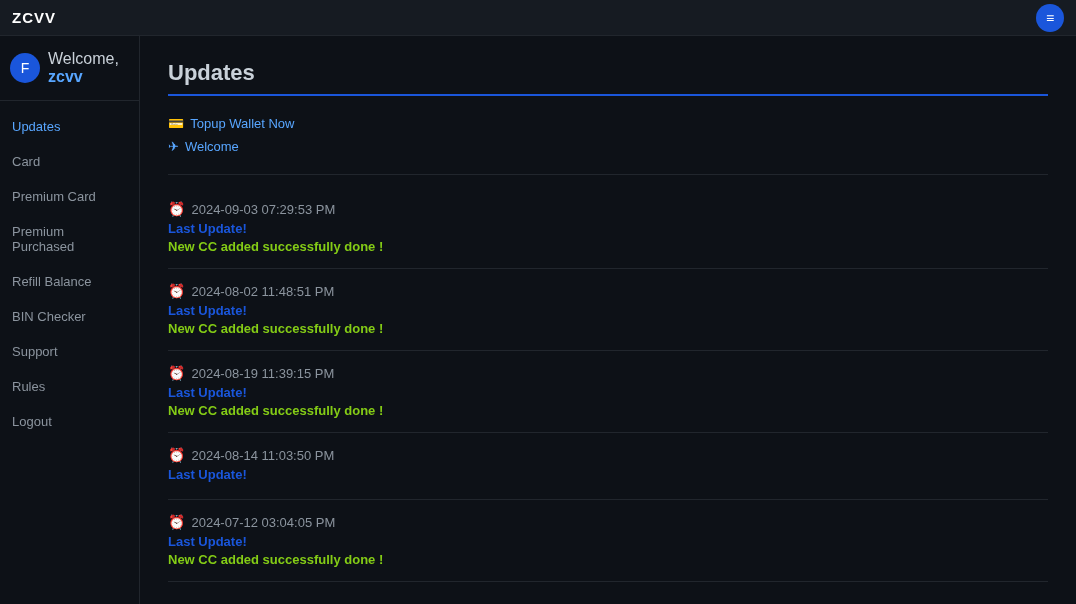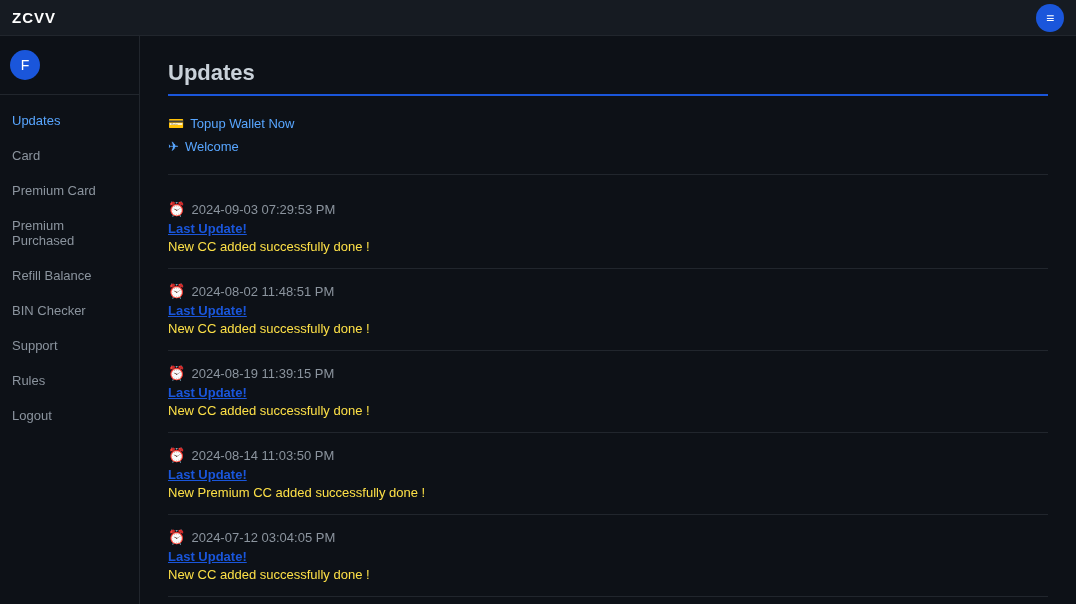--- a/index.html
+++ b/index.html
@@ -163,44 +163,48 @@
     }
     .clock-icon {
       font-size: 14px;
       color: #8b949e;
     }
     .update-label {
       font-size: 13px;
       color: #1a56db;
       font-weight: 600;
       margin-bottom: 3px;
-      text-decoration: underline;
     }
     .update-message {
       font-size: 13px;
-      color: #fde047;
-      font-weight: 400;
+      color: #84cc16;
+      font-weight: 700;
     }
   </style>
 </head>
 <body>
 
 <nav class="navbar">
   <span class="navbar-brand">ZCVV</span>
   <button class="navbar-menu-btn">
     <span>≡</span>
   </button>
 </nav>
 
 <div class="layout">
 
   <aside class="sidebar">
     <div class="sidebar-user">
       <div class="sidebar-avatar">
         <span>F</span>
+      </div>
+      <div>
+        <span>Welcome,</span>
+        <span> </span>
+        <span class="sidebar-username">zcvv</span>
       </div>
     </div>
     <nav class="sidebar-nav">
 
     <a class="sidebar-item active" href="#">Updates</a>
         <a class="sidebar-item" href="#">Card</a>
         <a class="sidebar-item" href="#">Premium Card</a>
         <a class="sidebar-item" href="#">Premium Purchased</a>
         <a class="sidebar-item" href="#">Refill Balance</a>
         <a class="sidebar-item" href="#">BIN Checker</a>
@@ -253,21 +257,20 @@
           </div>
           <div class="update-label">Last Update!</div>
           <div class="update-message">New CC added successfully done !</div>
         </div>
         <div class="update-item">
           <div class="update-time">
             <span class="clock-icon">⏰</span>
             <span>2024-08-14 11:03:50 PM</span>
           </div>
           <div class="update-label">Last Update!</div>
-          <div class="update-message">New Premium CC added successfully done !</div>
         </div>
         <div class="update-item">
           <div class="update-time">
             <span class="clock-icon">⏰</span>
             <span>2024-07-12 03:04:05 PM</span>
           </div>
           <div class="update-label">Last Update!</div>
           <div class="update-message">New CC added successfully done !</div>
         </div>
       </div>

